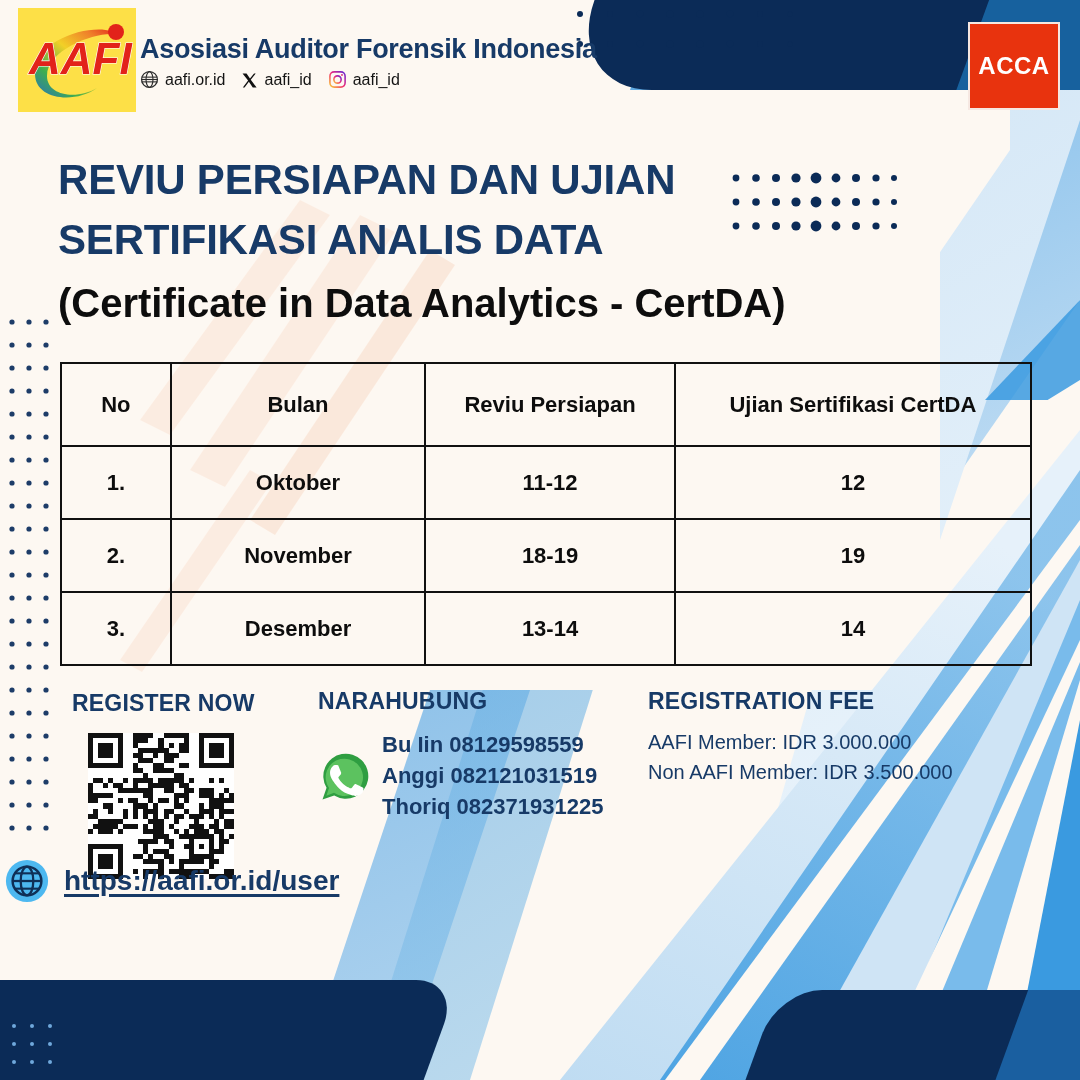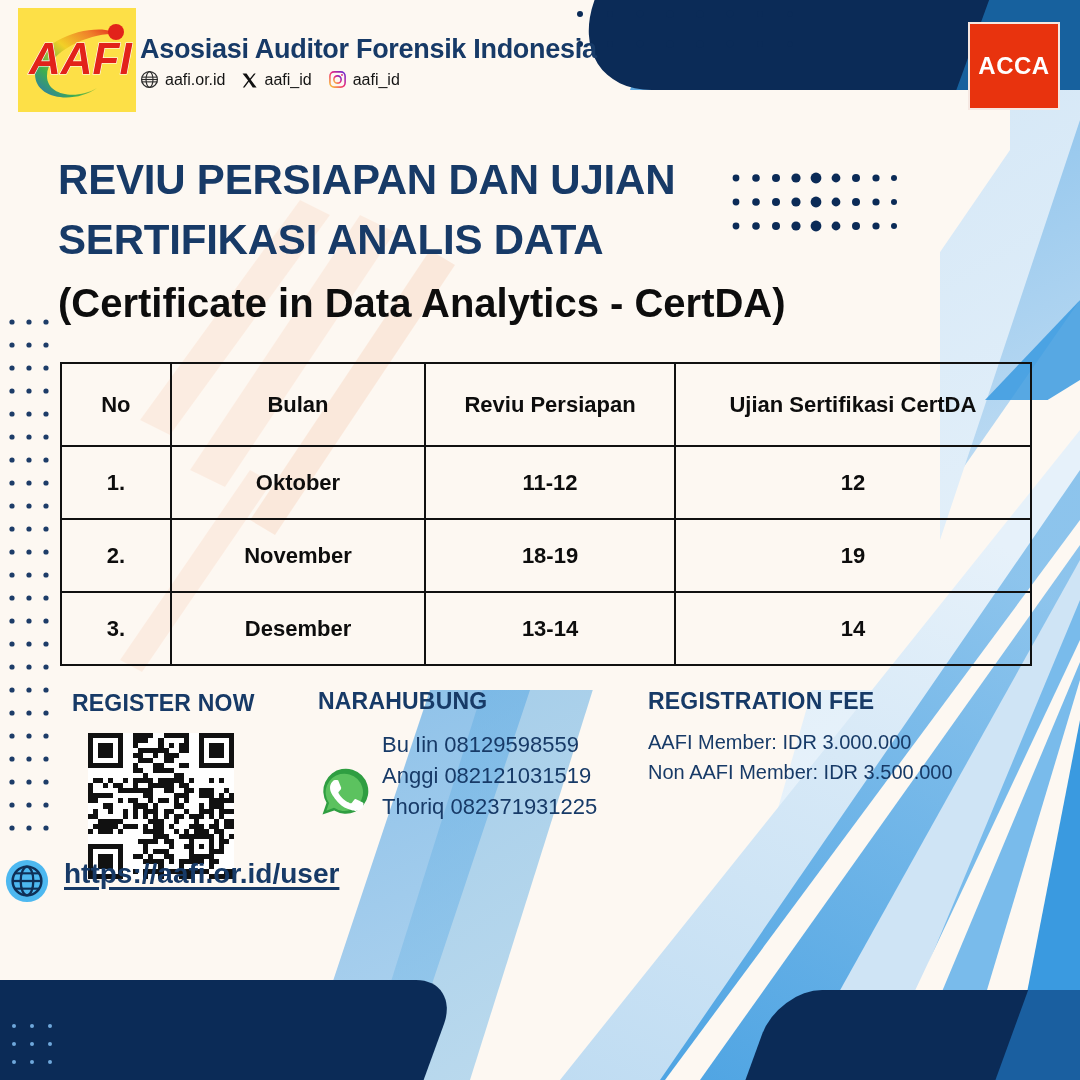--- a/index.html
+++ b/index.html
@@ -139,29 +139,29 @@
     font-size: 23px; font-weight: bold; color: #173a67;
     letter-spacing: .2px;
   }
   .blk-register { position: absolute; left: 72px; top: 2px; }
   .qr-box {
     margin-top: 16px; margin-left: 16px;
     width: 146px; height: 146px;
     background: #ffffff;
   }
   .blk-contact { position: absolute; left: 318px; top: 0; }
-  .contact-row { display: flex; align-items: flex-end; margin-top: 14px; }
+  .contact-row { display: flex; align-items: center; margin-top: 14px; font-weight: bold; }
   .wa-icon { margin-right: 10px; margin-top: 6px; flex: 0 0 auto; }
   .contact-lines { font-size: 22px; color: #173a67; line-height: 1.42; white-space: nowrap; }
   .blk-fee { position: absolute; left: 648px; top: 0; }
   .fee-lines { font-size: 20px; color: #173a67; line-height: 1.5; margin-top: 12px; white-space: nowrap; }
 
   .url-row {
     position: absolute; left: 4px; top: 858px;
-    display: flex; gap: 14px; z-index: 5;
+    display: flex; align-items: center; gap: 14px; z-index: 5;
   }
   .url-txt {
     font-size: 28px; font-weight: bold; color: #173a67;
     text-decoration: underline; text-underline-offset: 4px;
     text-decoration-thickness: 3px;
   }
 </style>
 </head>
 <body>
 

